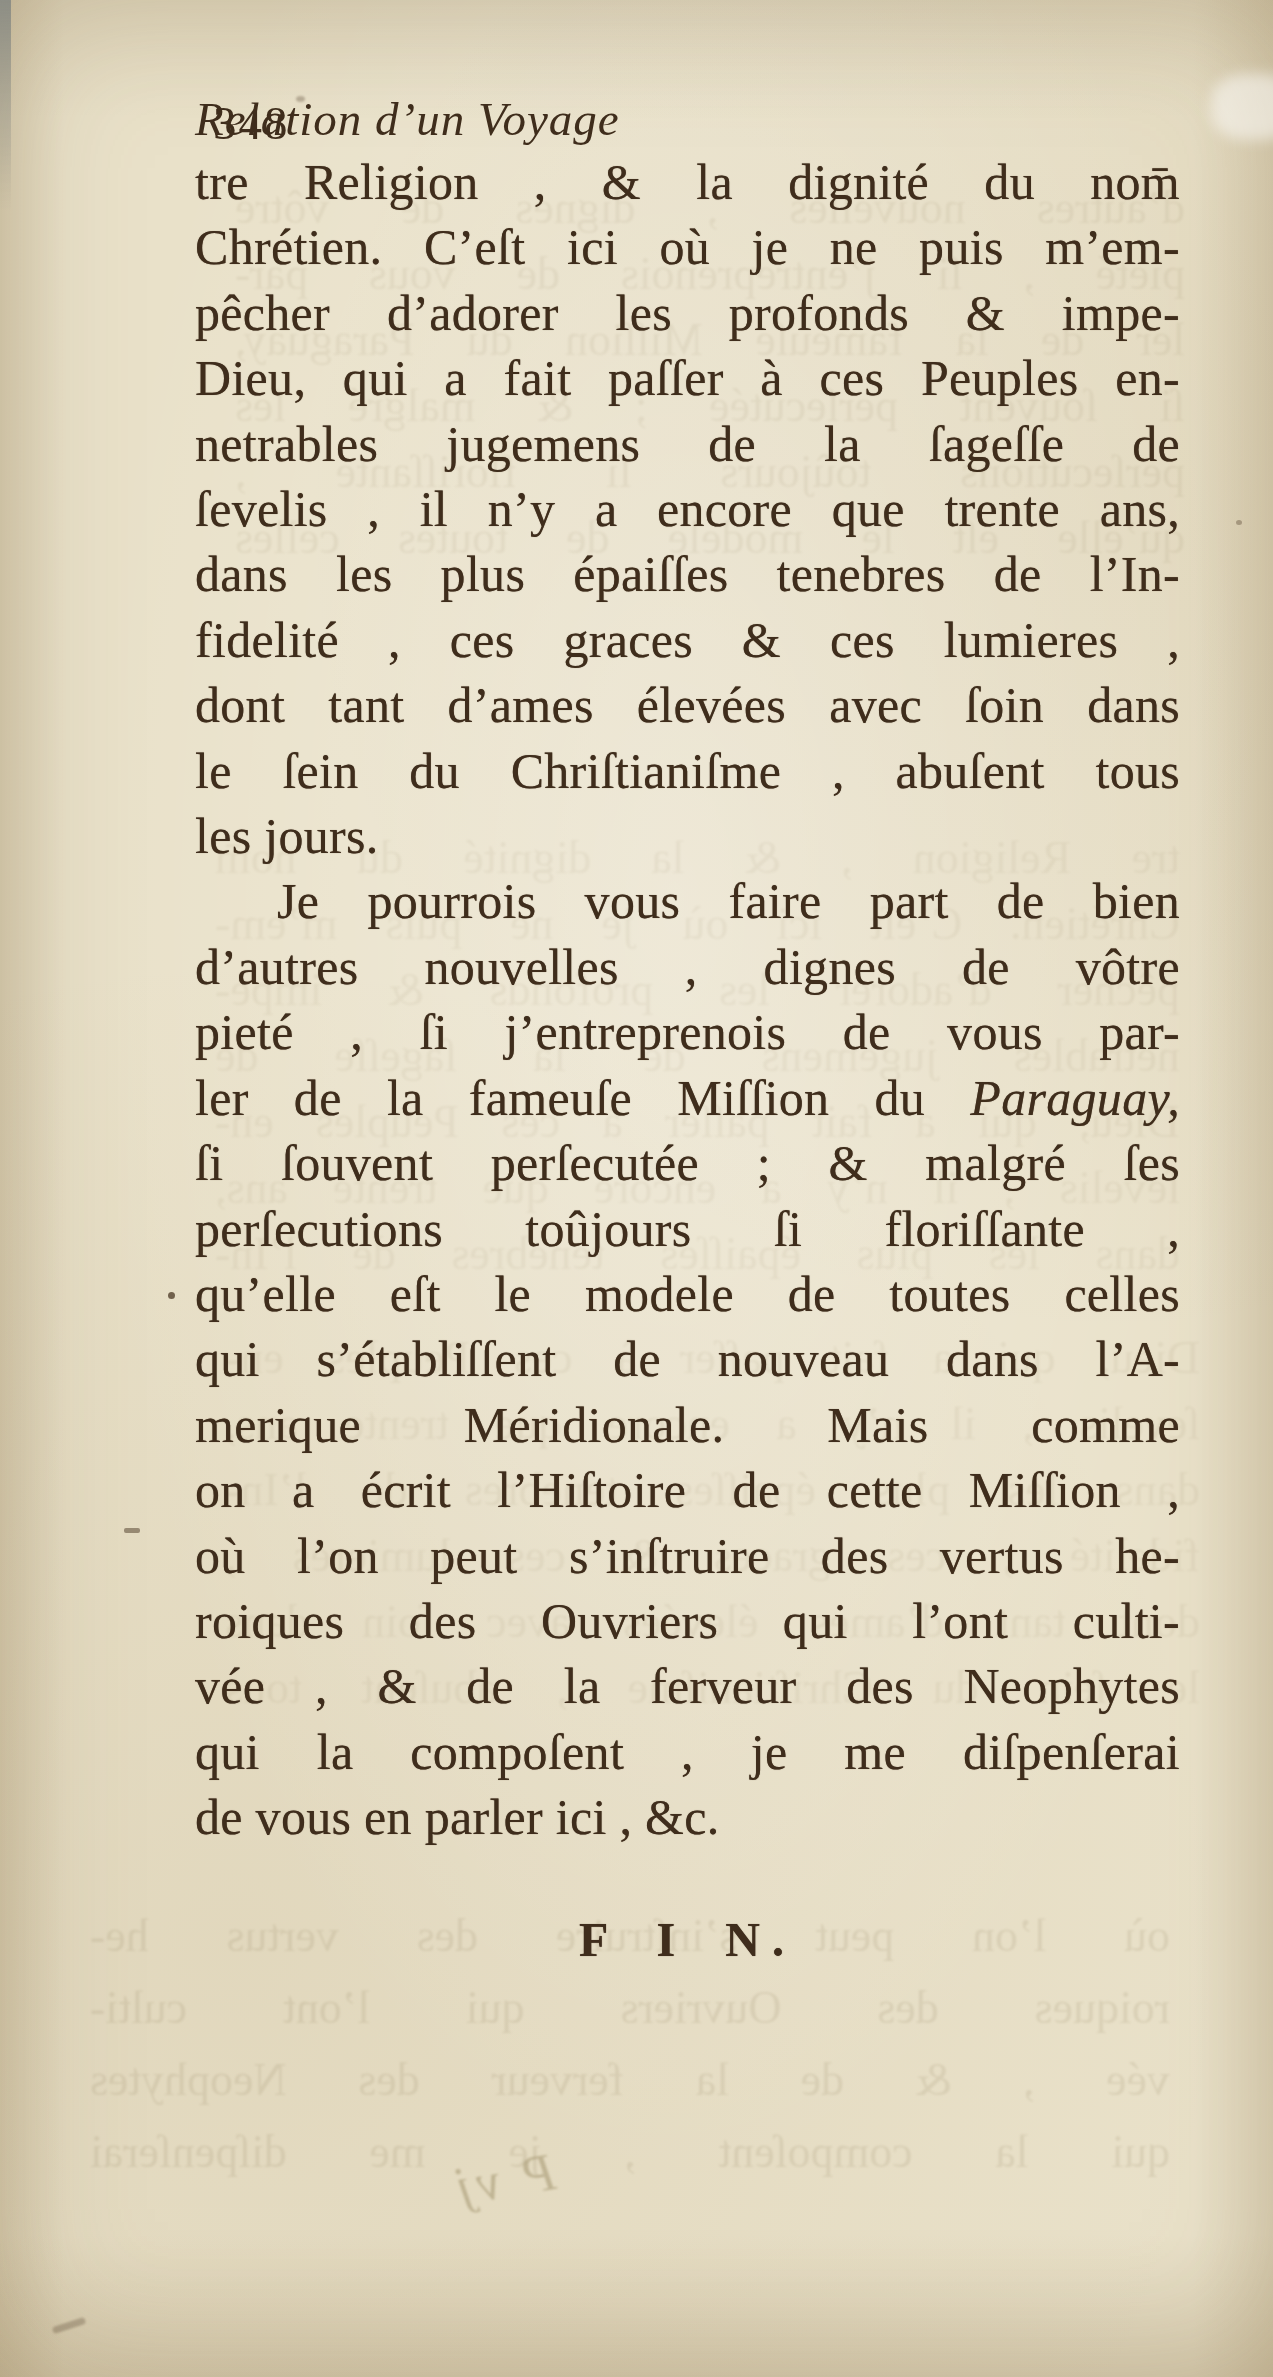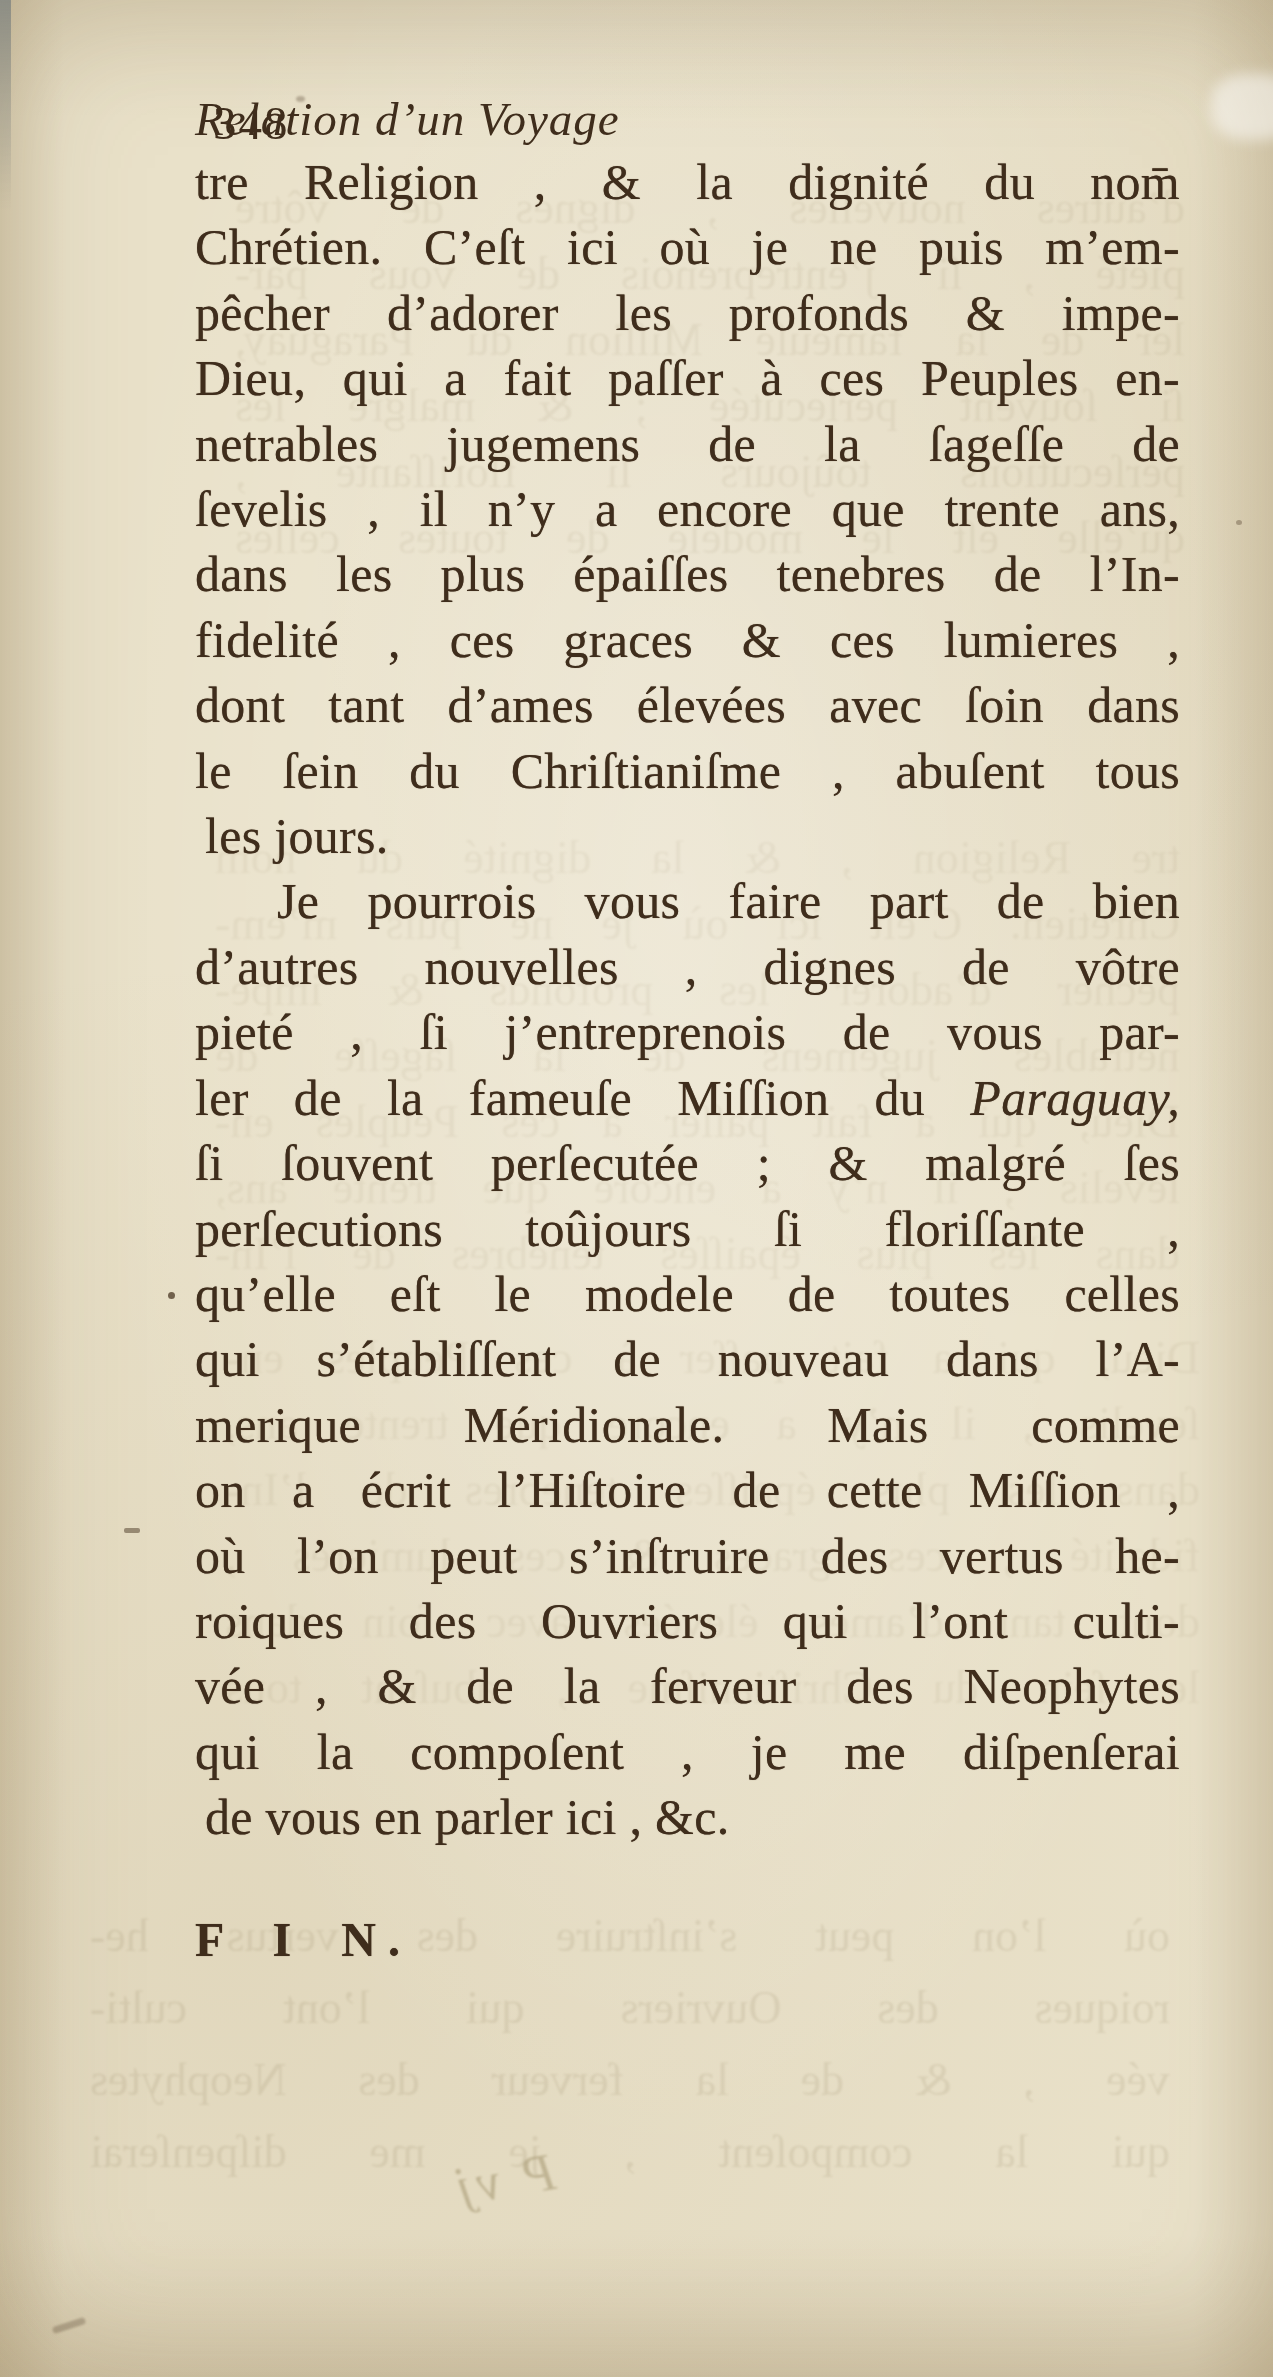--- a/index.html
+++ b/index.html
@@ -30,27 +30,27 @@
     position:absolute;left:0;right:0;top:0;text-align:left;
     font-style:italic;font-size:47px;letter-spacing:1px;
   }
   
   .textblock{
     position:absolute;top:150px;left:195px;width:985px;
     font-size:50px;line-height:65.4px;letter-spacing:0.3px;
     text-shadow:0 0 0.7px rgba(58,40,22,0.75);
   }
   .line{text-align:justify;text-align-last:justify;white-space:normal;}
-  .line.short{text-align-last:left;margin-left:10px;}
+  .line.short{text-align-last:left;}
   .line.indent{padding-left:82px;}
   .it{font-style:italic;}
   
   .fin{
     position:absolute;top:1912px;left:195px;width:985px;
-    text-align:left;font-size:48px;font-weight:bold;
+    text-align:center;font-size:48px;font-weight:bold;
     letter-spacing:12px;word-spacing:14px;
     text-shadow:0 0 0.8px rgba(58,40,22,0.8);
   }
   
   .ghost{
     position:absolute;
     transform:scaleX(-1);
     color:#7c6b46;
     filter:blur(1.3px);
     font-size:46px;line-height:66px;

